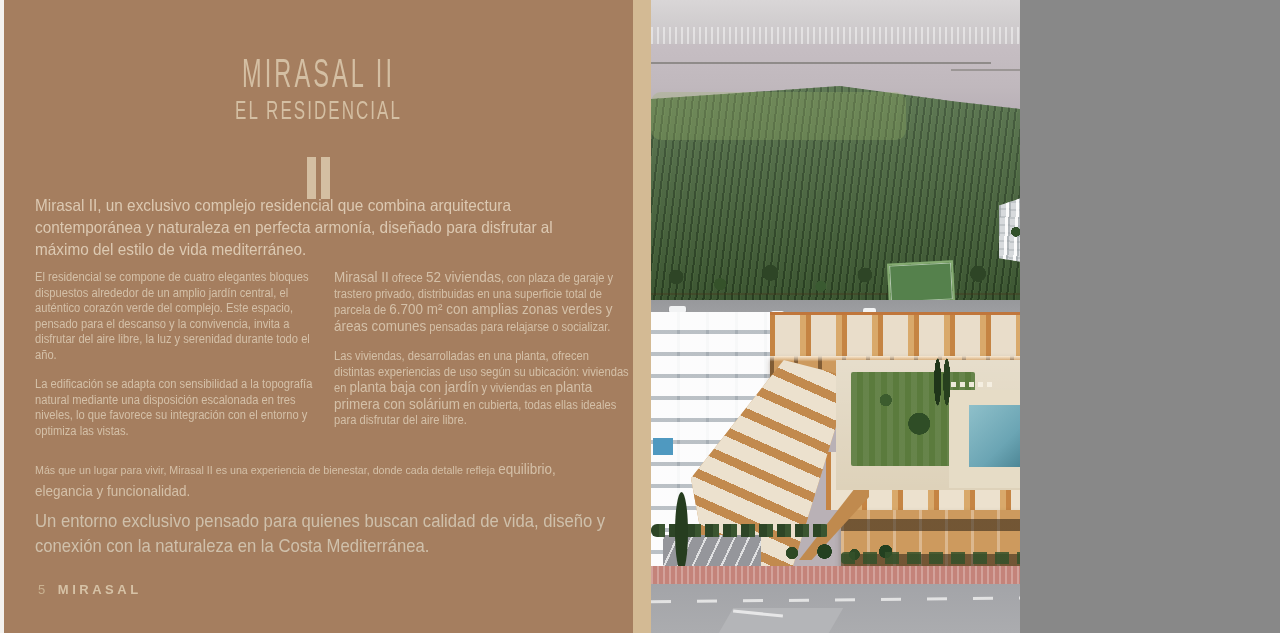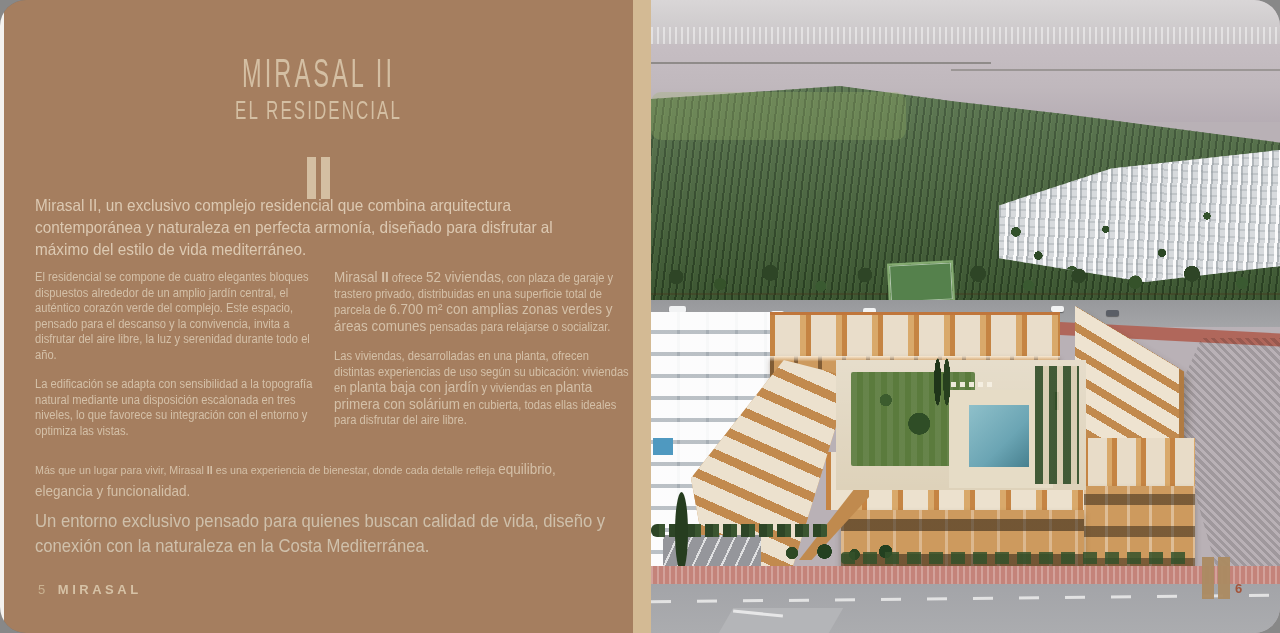--- a/index.html
+++ b/index.html
@@ -1,17 +1,17 @@
 <!DOCTYPE html>
 <html style="--panel_bg: #a57e5f; --divider: #d3ba94; --title_ink: #d4bfa3; --mark_ink: #d4bfa2; --intro_ink: #dcc9b2; --body_ink: #d4c0a8; --closing_ink: #cfc0ab; --footer_ink: #d6c2a6; --water: #c6bec3; --orchard: #46643a; --village: #d7dadd; --dry: #ac8c5a; --tree: #2e4526; --road: #a4a5a8; --road2: #abacaf; --tan: #cd9a5e; --deck: #ded2ba; --lawn: #5b7b3d; --pool: #6ba5b4; --field: #46412c; --white_bldg: #e2e5e7; --parking: #95969b; --sidewalk: #c4837a; --logo: #ab8a62; --page6: #a4543a;"><head>
 <meta charset="utf-8">
 <style>
   html,body{margin:0;padding:0;background:#888;}
-  .page{position:relative;width:1280px;height:633px;overflow:hidden;background:#737373;
-        font-family:"Liberation Sans","DejaVu Sans",sans-serif;border-radius:26px;}
+  .page{position:relative;width:1020px;height:633px;overflow:hidden;background:#737373;
+        font-family:"Liberation Sans","DejaVu Sans",sans-serif;}
   
   .left-edge{position:absolute;left:0;top:0;width:4px;height:633px;background:#f4f2ef;}
   .panel{position:absolute;left:4px;top:0;width:629px;height:633px;background:var(--panel_bg);}
   .panel *{margin:0;}
   .title{position:absolute;top:52px;left:0;width:100%;text-align:center;
          font-size:38px;font-weight:400;letter-spacing:5px;color:var(--title_ink);
          transform:scale(.62,1.05);}
   .subtitle{position:absolute;top:96px;left:0;width:100%;text-align:center;
          font-size:25px;font-weight:400;letter-spacing:3px;color:var(--title_ink);
          transform:scale(.68,1.05);}
@@ -19,21 +19,21 @@
          display:flex;gap:5px;}
   .ii-mark .bar{width:9px;height:42px;background:var(--mark_ink);display:block;}
   .intro{position:absolute;top:194px;left:31px;width:612px;transform:scaleX(.93);transform-origin:left top;
          font-size:16.5px;line-height:22px;color:var(--intro_ink);}
   .col{position:absolute;top:270px;font-size:12px;line-height:15.5px;color:var(--body_ink);
        transform:scaleX(.93);transform-origin:left top;}
   .col p{margin-bottom:14px;}
   .col-a{left:31px;width:312px;}
   .col-b{left:330px;width:318px;}
   .md{font-size:14.5px;}
-  .b{font-weight:bold;}
+  .b{font-weight:normal;}
   .highlight{position:absolute;top:459px;left:31px;width:625px;transform:scaleX(.93);transform-origin:left top;
        font-size:11.5px;line-height:21px;color:var(--body_ink);}
   .closing{position:absolute;top:508px;left:31px;width:650px;transform:scaleX(.90);transform-origin:left top;
        font-size:18.5px;line-height:25px;color:var(--closing_ink);}
   .footer{position:absolute;top:582px;left:34px;font-size:13px;letter-spacing:3.5px;}
   .footer .pnum{color:#c9b190;font-weight:400;margin-right:2px;}
   .footer .brand{color:var(--footer_ink);font-weight:bold;}
   
   .divider{position:absolute;left:633px;top:0;width:18px;height:633px;background:var(--divider);}
   

